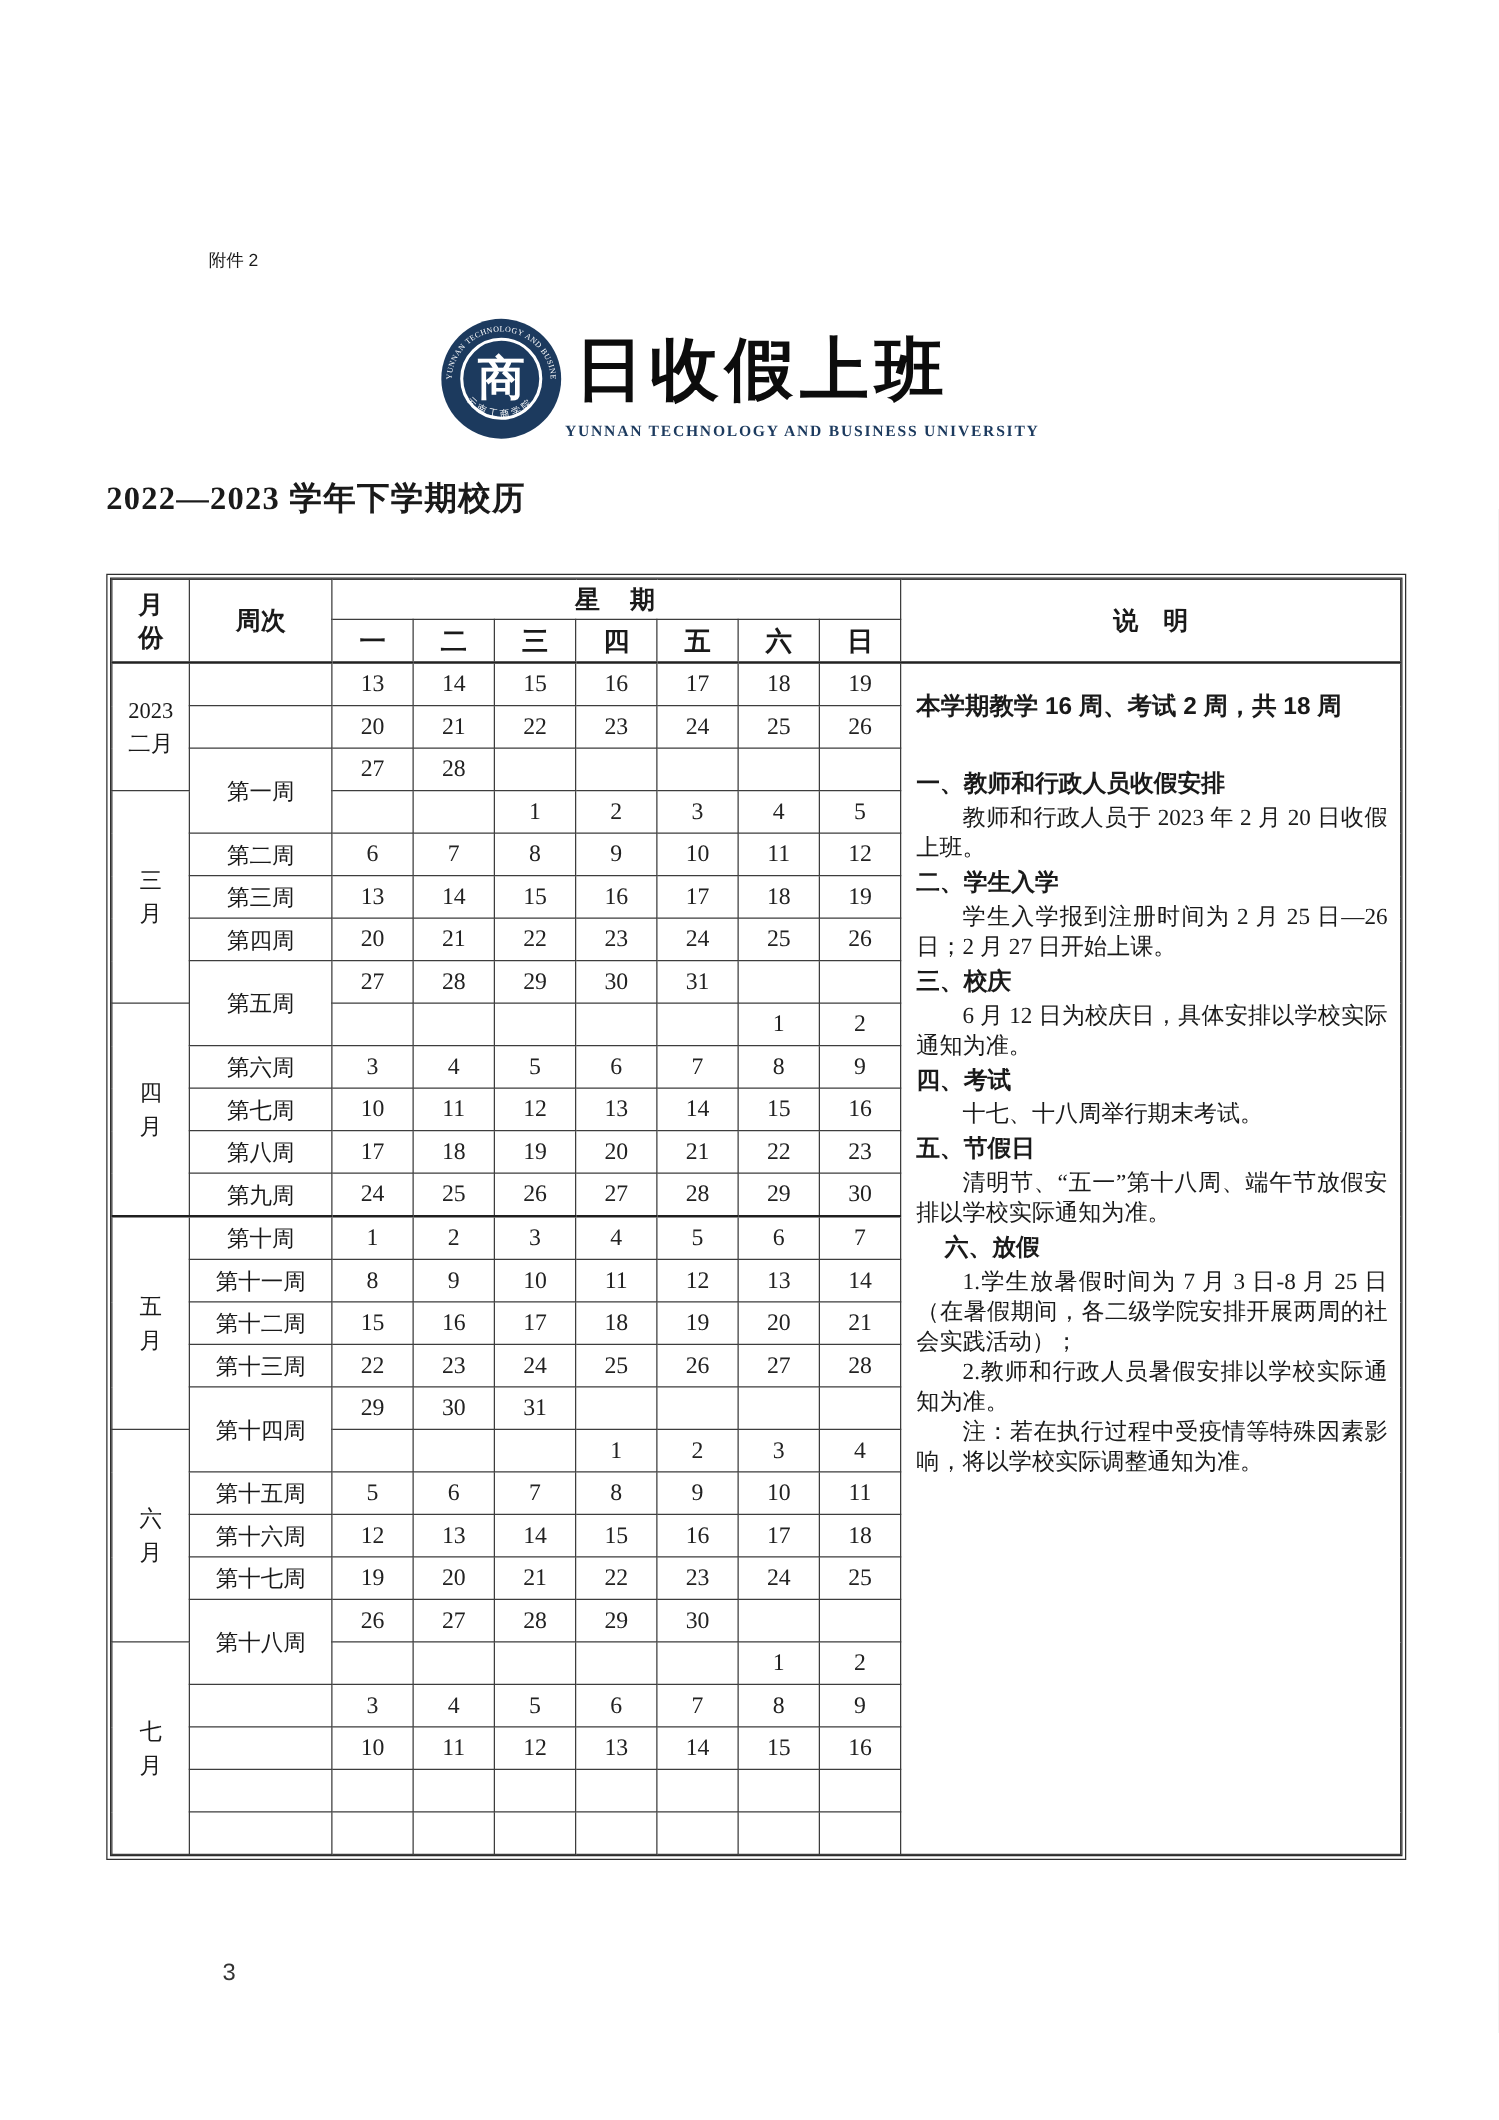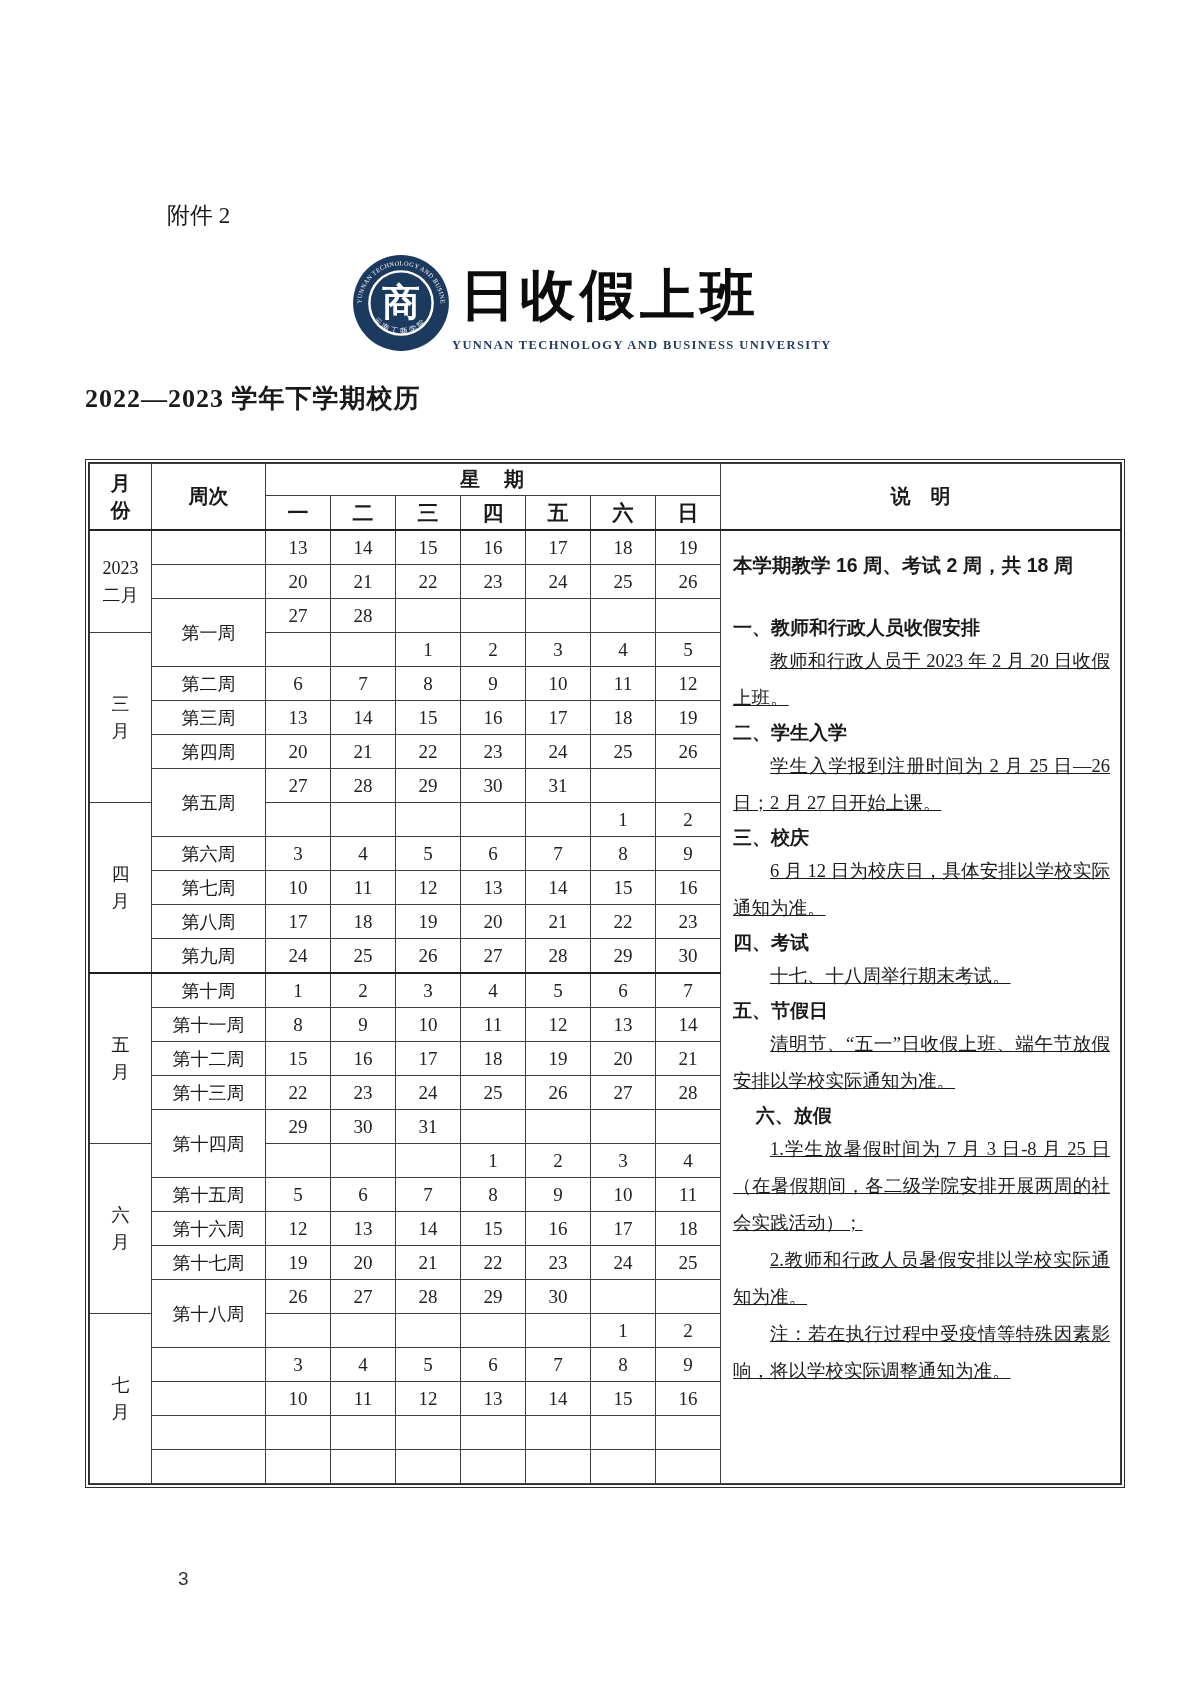--- a/index.html
+++ b/index.html
@@ -1,20 +1,20 @@
 <!DOCTYPE html>
 <html><head>
 <meta charset="utf-8">
 <style>
   html,body{margin:0;padding:0;background:#e8e8e8;}
   .page{
     position:relative;width:1199px;height:1696px;margin:0 auto;background:#ffffff;
     font-family:"Liberation Serif","DejaVu Serif",serif;color:#1a1a1a;overflow:hidden;
   }
-  .attachment{position:absolute;left:167px;top:200px;font-size:23px;font-family:Liberation Serif, serif;}
+  .attachment{position:absolute;left:167px;top:200px;font-size:14px;font-family:Liberation Sans, sans-serif;}
   
   .seal{position:absolute;left:350px;top:252px;width:102px;height:102px;}
   .brand{position:absolute;left:452px;top:256px;width:316px;text-align:center;}
   .calligraphy{font-size:55px;font-weight:bold;letter-spacing:5px;line-height:80px;white-space:nowrap;color:#0c0c0c;}
   .brand-en{margin-top:2px;font-size:12.5px;font-weight:bold;letter-spacing:1.4px;color:#1c3a5e;white-space:nowrap;}
   .doc-title{position:absolute;left:85px;top:381px;width:1040px;font-size:26px;font-weight:600;letter-spacing:1px;}
   
   .table-wrap{position:absolute;left:85px;top:459px;width:1040px;border:4px double #2e2e2e;box-sizing:border-box;background:#fff;}
   table.cal{border-collapse:collapse;table-layout:fixed;width:100%;}
   .cal th,.cal td{border:1px solid #3d3d3d;padding:0;text-align:center;vertical-align:middle;font-weight:normal;}
@@ -28,21 +28,21 @@
   td.c-month{font-size:18px;line-height:1.4;}
   td.c-month div{line-height:27px;}
   td.c-week{font-size:18px;}
   td.c-day{font-size:19px;color:#222;}
   td.notes-cell{vertical-align:top;text-align:left;}
   .notes{padding:2px 10px 0 12px;}
   .n-lead{font-size:19.5px;line-height:32px;font-weight:bold;font-family:"Liberation Sans","DejaVu Sans",sans-serif;margin-top:16px;}
   .n-spacer{height:31px;}
   .n-head{font-size:19px;line-height:31px;font-weight:bold;font-family:"Liberation Sans","DejaVu Sans",sans-serif;}
   .n-head-indent{font-size:19px;line-height:31px;font-weight:bold;text-indent:1.2em;font-family:Liberation Serif, serif;}
-  .n-body{font-size:18.5px;line-height:37px;text-indent:2em;text-align:justify;text-decoration:underline;}
+  .n-body{font-size:18.5px;line-height:24px;text-indent:2em;text-align:justify;}
   .page-num{position:absolute;left:178px;top:1568px;font-size:19px;font-family:"Liberation Sans","DejaVu Sans",sans-serif;color:#333;}
 </style>
 </head>
 <body>
 
 <div class="page">
 
   <div class="attachment">附件 2</div>
 
   <svg class="seal" viewBox="0 0 100 100">
@@ -119,21 +119,21 @@
                 <div class="n-spacer"></div>
                 <div class="n-head">一、教师和行政人员收假安排</div>
                 <div class="n-body">教师和行政人员于 2023 年 2 月 20 日收假上班。</div>
                 <div class="n-head">二、学生入学</div>
                 <div class="n-body">学生入学报到注册时间为 2 月 25 日—26 日；2 月 27 日开始上课。</div>
                 <div class="n-head">三、校庆</div>
                 <div class="n-body">6 月 12 日为校庆日，具体安排以学校实际通知为准。</div>
                 <div class="n-head">四、考试</div>
                 <div class="n-body">十七、十八周举行期末考试。</div>
                 <div class="n-head">五、节假日</div>
-                <div class="n-body">清明节、“五一”日收假上班、端午节放假安排以学校实际通知为准。</div>
+                <div class="n-body">清明节、“五一”第十八周、端午节放假安排以学校实际通知为准。</div>
                 <div class="n-head-indent">六、放假</div>
                 <div class="n-body">1.学生放暑假时间为 7 月 3 日-8 月 25 日（在暑假期间，各二级学院安排开展两周的社会实践活动）；</div>
                 <div class="n-body">2.教师和行政人员暑假安排以学校实际通知为准。</div>
                 <div class="n-body">注：若在执行过程中受疫情等特殊因素影响，将以学校实际调整通知为准。</div>
               </div>
             </td>
           </tr>
           <tr>
             <td class="c-week" rowspan="1"></td>
             <td class="c-day">20</td>

